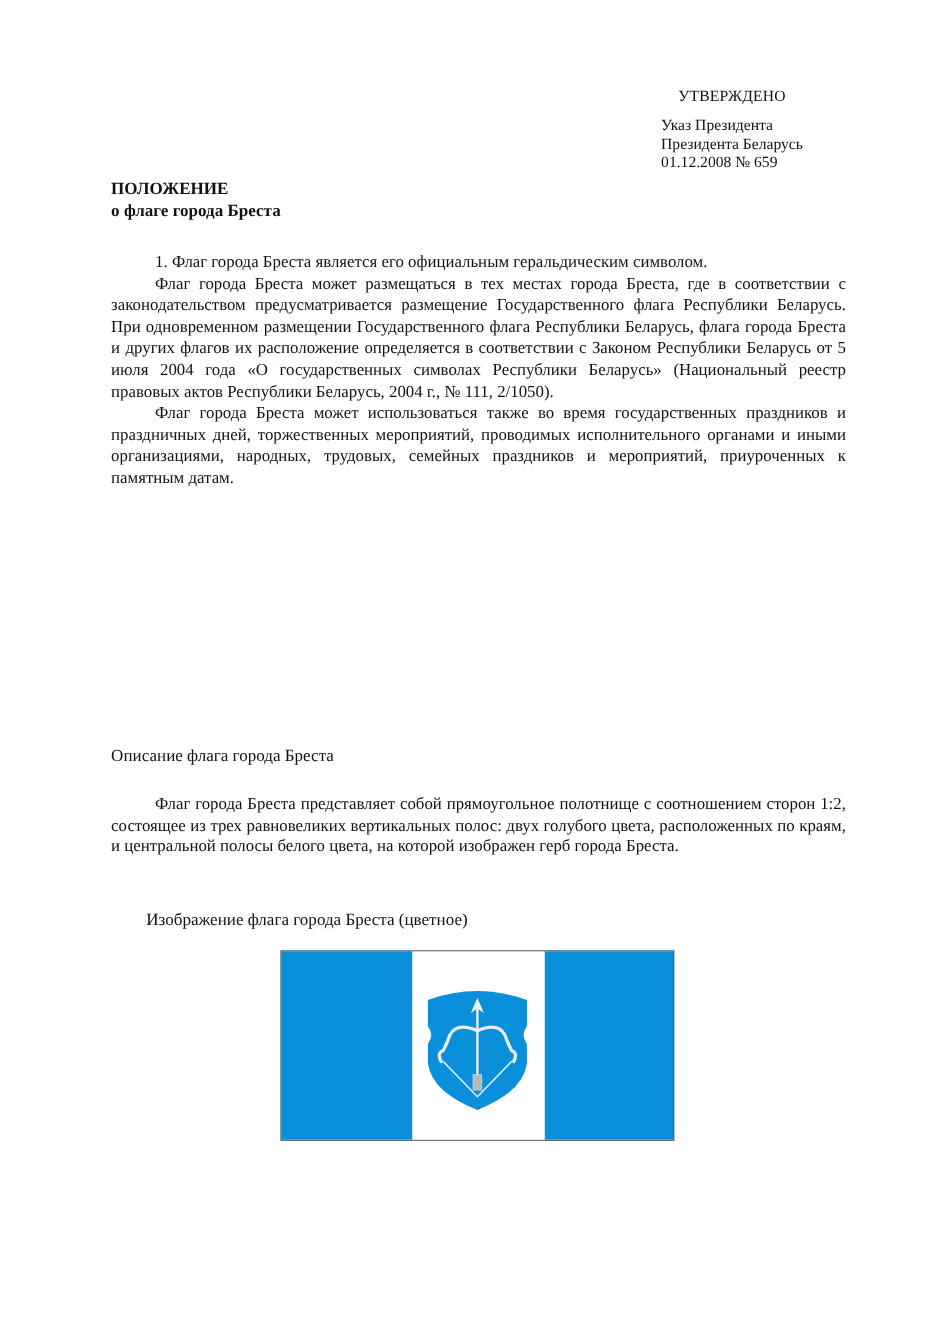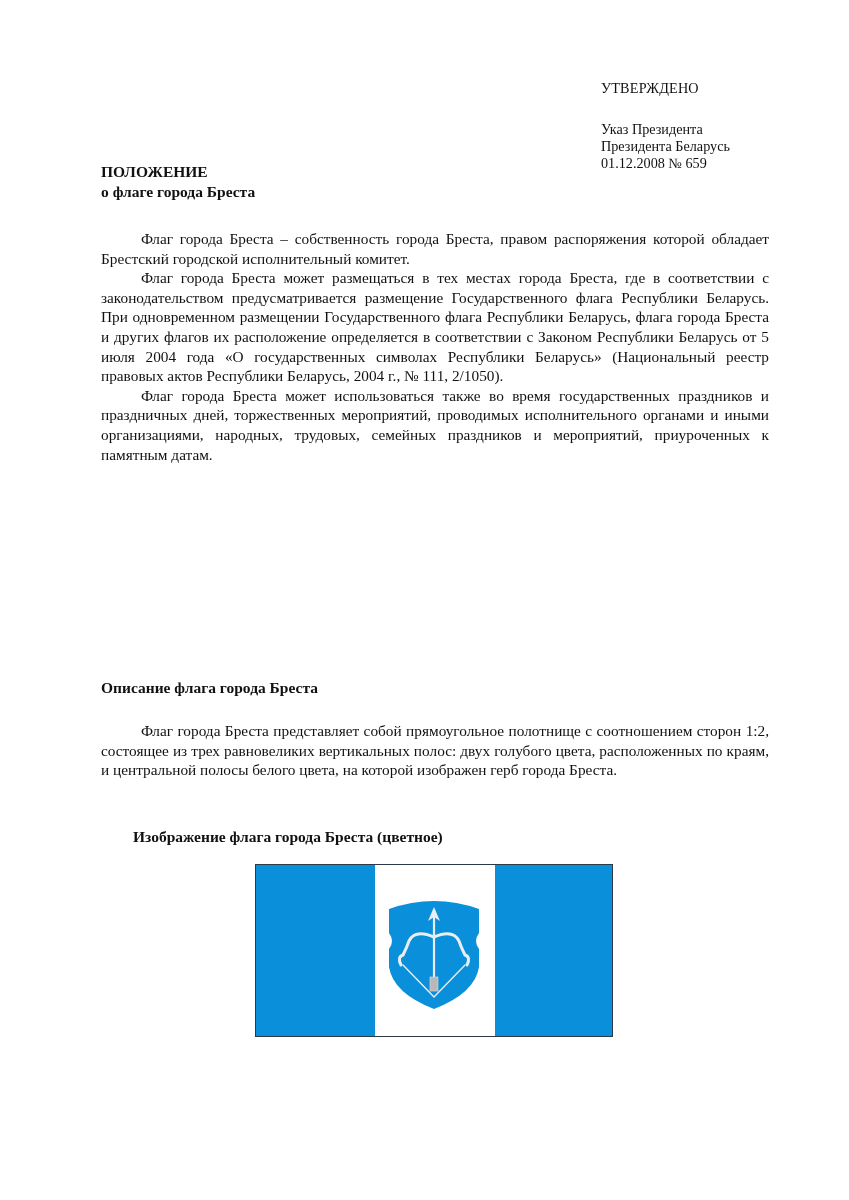--- a/index.html
+++ b/index.html
@@ -1,24 +1,24 @@
 <!DOCTYPE html>
 <html><head>
 <meta charset="utf-8">
 <style>
   html, body { margin: 0; padding: 0; background: #ffffff; }
   body { width: 849px; height: 1200px; position: relative; overflow: hidden;
          font-family: "Liberation Serif", "DejaVu Serif", serif; color: #111; }
   .approval { position: absolute; left: 601px; top: 80px; font-size: 14.2px; line-height: 17px; }
-  .approval .stamp { margin-bottom: 24px; letter-spacing: 0.2px; }
+  .approval .stamp { margin-bottom: 9px; letter-spacing: 0.2px; text-align: center; }
   .title { position: absolute; left: 101px; top: 162px; font-size: 15.5px; font-weight: bold; line-height: 20px; }
   .body { position: absolute; left: 101px; width: 668px; font-size: 15.3px; line-height: 19.6px; text-align: justify; }
   .body p { margin: 0; text-indent: 40px; }
   .sec1 { top: 229px; }
-  .h2 { position: absolute; left: 101px; font-size: 15.5px; font-weight: bold; line-height: 20px; }
+  .h2 { position: absolute; left: 101px; font-size: 15.5px; font-weight: normal; line-height: 20px; }
   .h2a { top: 678px; }
   .sec2 { top: 721px; }
   .h2b { top: 827px; margin-left: 32px; }
   .flag { position: absolute; left: 255px; top: 864px; width: 358px; height: 173px;
           border: 1px solid #2a3a48; box-sizing: border-box; display: flex; }
   .stripe { height: 100%; }
   .s-blue { background: #0a90da; width: 119px; }
   .s-white { background: #ffffff; width: 120px; position: relative; }
   .s-blue2 { background: #0a90da; flex: 1; }
   .arms { position: absolute; left: 10px; top: 32px; width: 98px; height: 112px; }
@@ -32,21 +32,21 @@
   <div>Президента Беларусь</div>
   <div>01.12.2008 № 659</div>
 </div>
 
 <div class="title">
   <div>ПОЛОЖЕНИЕ</div>
   <div>о флаге города Бреста</div>
 </div>
 
 <div class="body sec1">
-  <p>Флаг города Бреста – собственность города Бреста, правом распоряжения которой обладает Брестский городской исполнительный комитет.</p>
+  <p>1. Флаг города Бреста является его официальным геральдическим символом.</p>
   <p>Флаг города Бреста может размещаться в тех местах города Бреста, где в соответствии с законодательством предусматривается размещение Государственного флага Республики Беларусь. При одновременном размещении Государственного флага Республики Беларусь, флага города Бреста и других флагов их расположение определяется в соответствии с Законом Республики Беларусь от 5 июля 2004 года «О государственных символах Республики Беларусь» (Национальный реестр правовых актов Республики Беларусь, 2004 г., № 111, 2/1050).</p>
   <p>Флаг города Бреста может использоваться также во время государственных праздников и праздничных дней, торжественных мероприятий, проводимых исполнительного органами и иными организациями, народных, трудовых, семейных праздников и мероприятий, приуроченных к памятным датам.</p>
 </div>
 
 <div class="h2 h2a">Описание флага города Бреста</div>
 <div class="body sec2">
   <p>Флаг города Бреста представляет собой прямоугольное полотнище с соотношением сторон 1:2, состоящее из трех равновеликих вертикальных полос: двух голубого цвета, расположенных по краям, и центральной полосы белого цвета, на которой изображен герб города Бреста.</p>
 </div>
 
 <div class="h2 h2b">Изображение флага города Бреста (цветное)</div>

